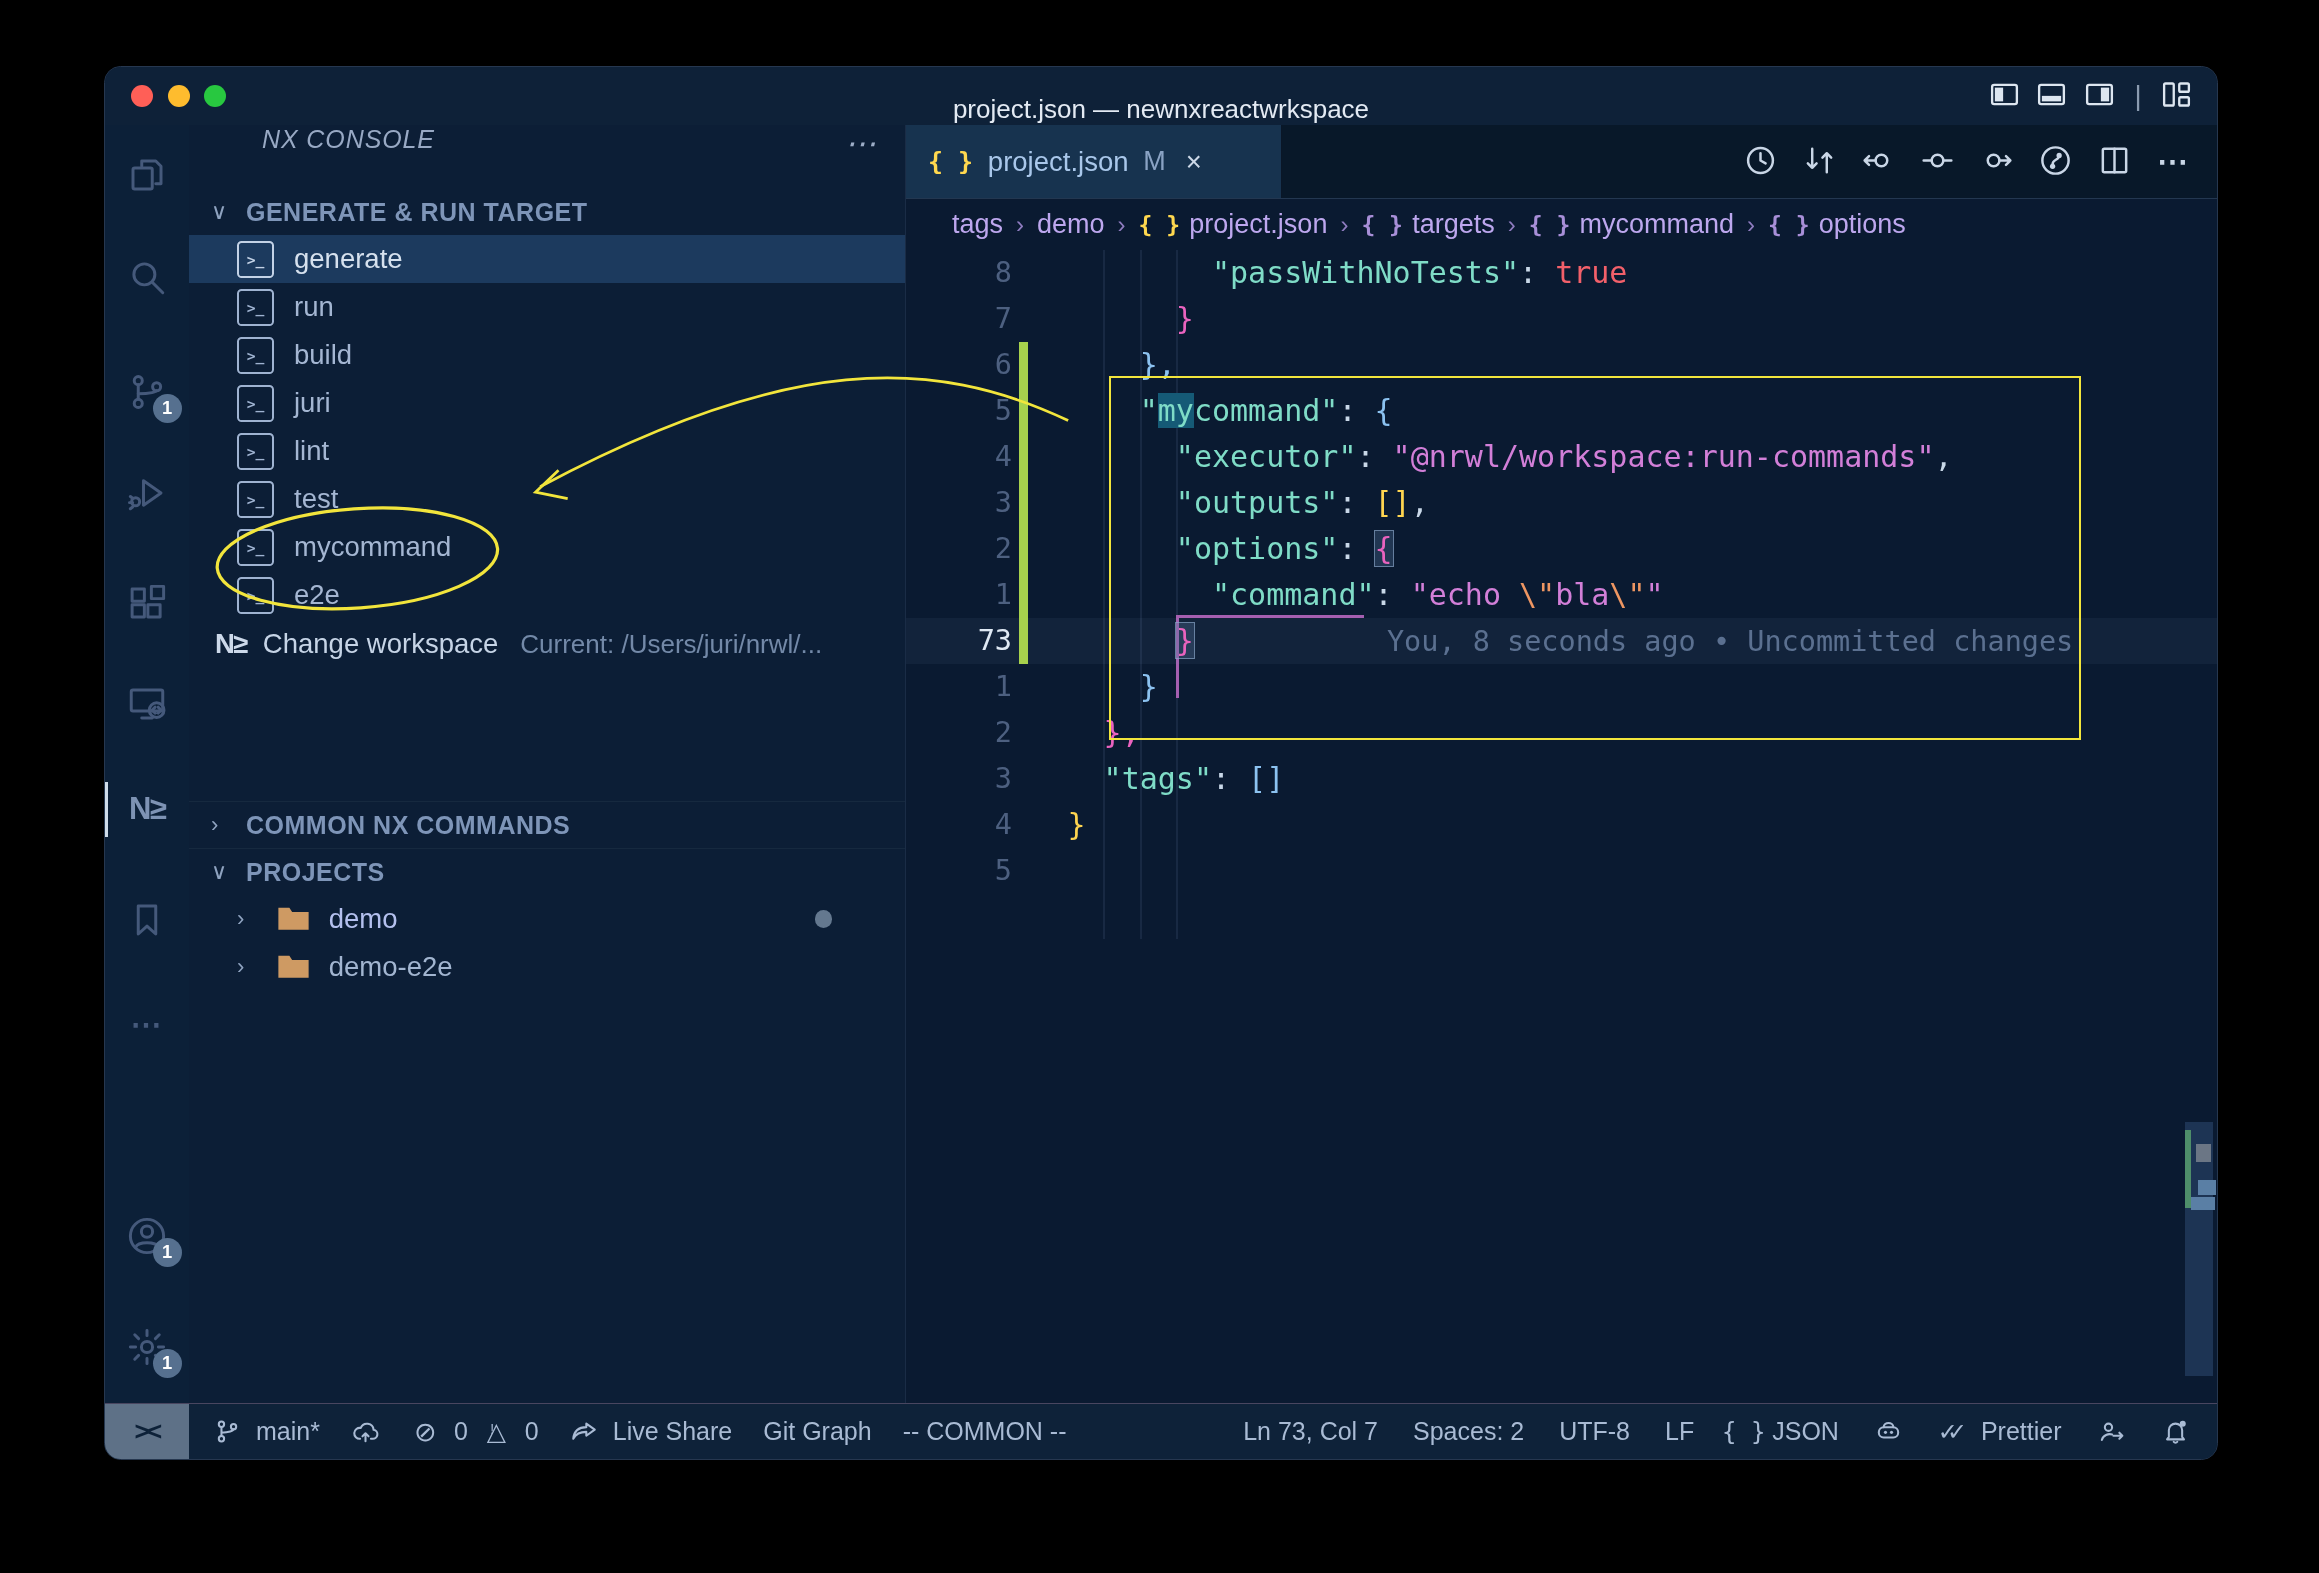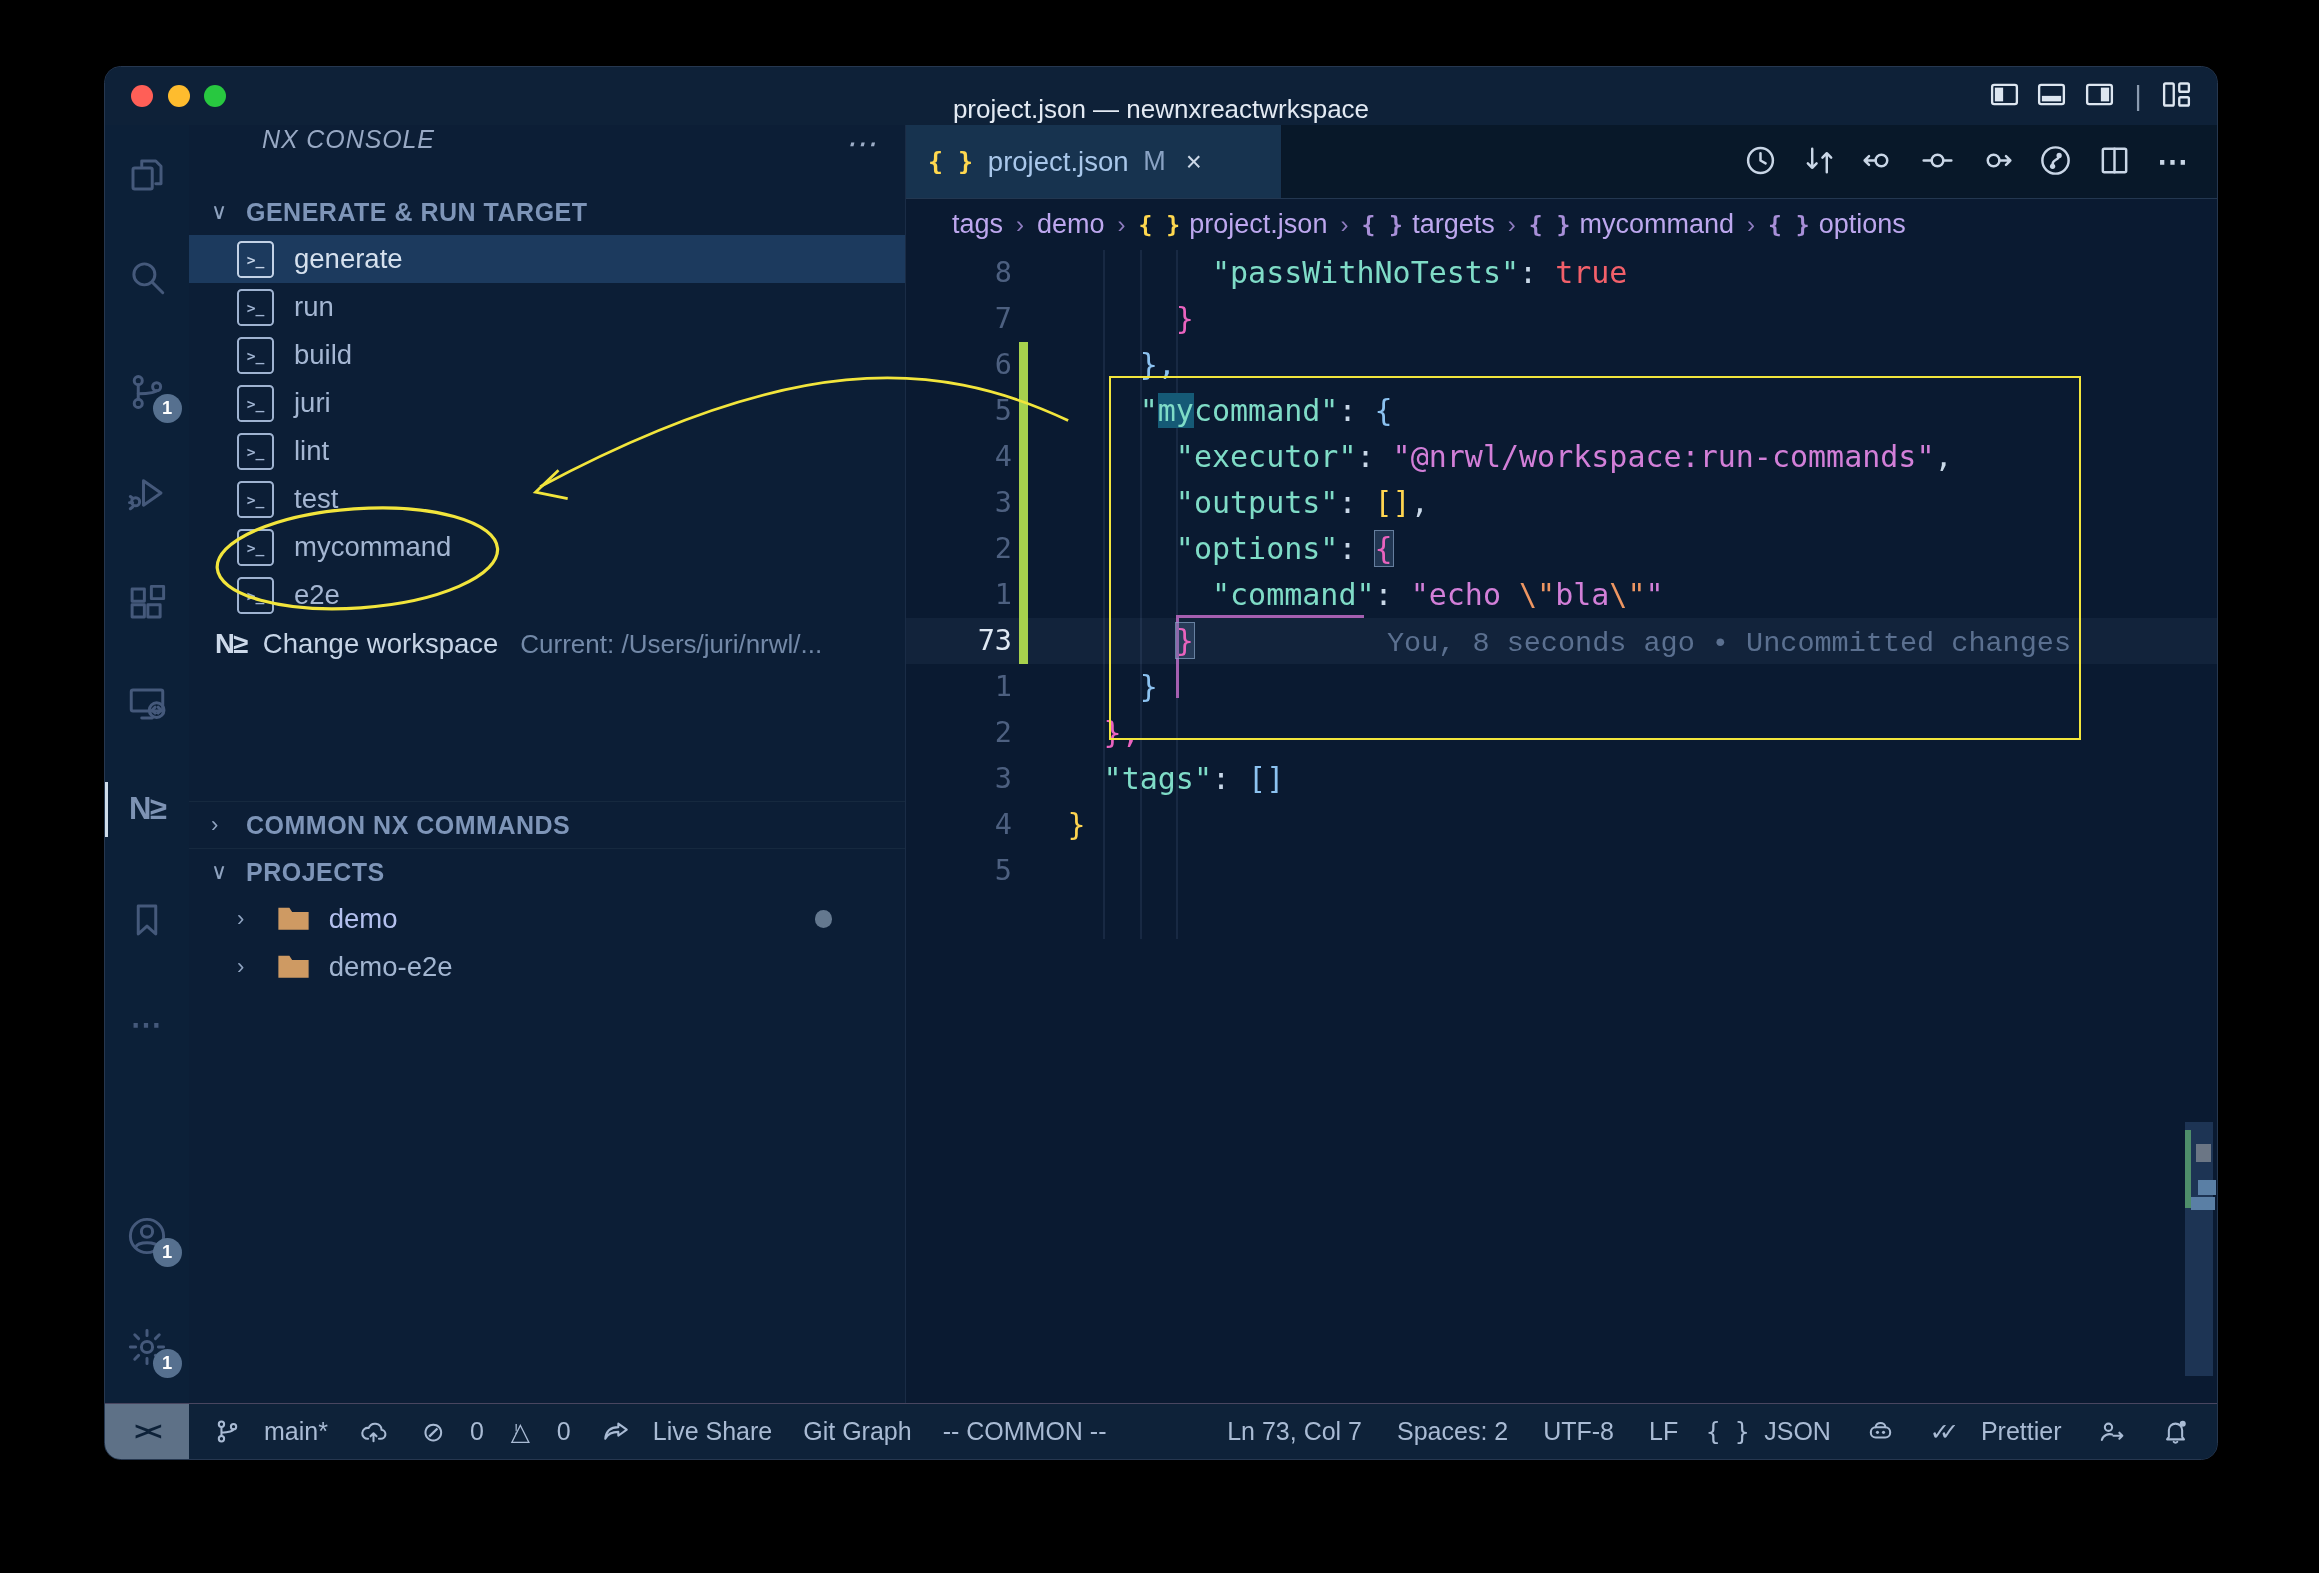--- a/index.html
+++ b/index.html
@@ -71,32 +71,32 @@
   .ln{width:106px;text-align:right;color:#4d6080;font-size:28.5px;flex:none;}
   .code-row.current .ln{color:#dfe9f4;}
   .gbar{width:9.2px;margin-left:7.3px;flex:none;}
   .gbar.on{background:#a7d14d;}
   .ctext{margin-left:39px;}
   .tk.pl{color:#c9d8e8}.tk.key{color:#7fdcc7}.tk.pu{color:#c9d8e8}.tk.bool{color:#f2606a}
   .tk.str{color:#d27fd8}.tk.esc{color:#ee9662}.tk.blue{color:#8cc2f0}.tk.pink{color:#ea63bf}.tk.yellow{color:#ffd550}
   .tk.sel{background:#155a76;}
   .tk.match{background:rgba(90,120,160,.3);outline:1.8px solid rgba(140,170,205,.7);}
   .lens{color:#5a75b5;font-size:26px;font-family:"Liberation Sans",sans-serif;margin-left:73px;}
-  .blame{color:#5b7090;margin-left:193px;font-size:28.5px;font-family:Liberation Mono, monospace;}
+  .blame{color:#5b7090;margin-left:193px;font-size:28.5px;}
   .vscroll{position:absolute;left:1279px;top:872px;width:27.5px;height:254px;background:rgba(70,110,160,.32);}
   .ovr-green{position:absolute;left:1279px;top:880px;width:6.4px;height:78px;background:#4e8e6a;}
   .ovr-m1{position:absolute;left:1290px;top:894px;width:14.7px;height:18.4px;background:#6b7685;}
   .ovr-m2{position:absolute;left:1292px;top:930px;width:18.4px;height:14.7px;background:#5a7fa5;}
   .ovr-m3{position:absolute;left:1285px;top:947px;width:24px;height:13px;background:#5a7fa5;}
   
   .statusbar{position:absolute;left:0;right:0;bottom:0;height:55px;background:#0e2239;border-top:1.8px solid #494660;
     display:flex;align-items:center;color:#a9bbd4;font-size:25px;}
   .sb-left{display:flex;align-items:center;height:100%;}
   .sb-right{margin-left:auto;display:flex;align-items:center;gap:35px;padding-right:27.5px;height:100%;}
-  .st-item{display:flex;align-items:center;gap:22px;white-space:nowrap;}
+  .st-item{display:flex;align-items:center;gap:14px;white-space:nowrap;}
   .sb-left .st-item{margin-right:31px;}
   .st-item .icon{width:29px;height:29px;}
   .remote{width:84px;height:100%;background:#5e7187;color:#0d2138;display:flex;align-items:center;justify-content:center;
     font-weight:bold;font-size:26px;margin-right:24px;letter-spacing:-2.8px;}
   .dblcheck{letter-spacing:-.45em;padding-right:.45em;font-size:24px;}
   
   .annot-rect{position:absolute;left:1109px;top:376px;width:968px;height:360px;border:2.8px solid #f2e53c;pointer-events:none;z-index:50;}
   .annot-svg{position:absolute;left:0;top:0;width:2320px;height:1574px;pointer-events:none;z-index:51;}
 </style>
 </head>

